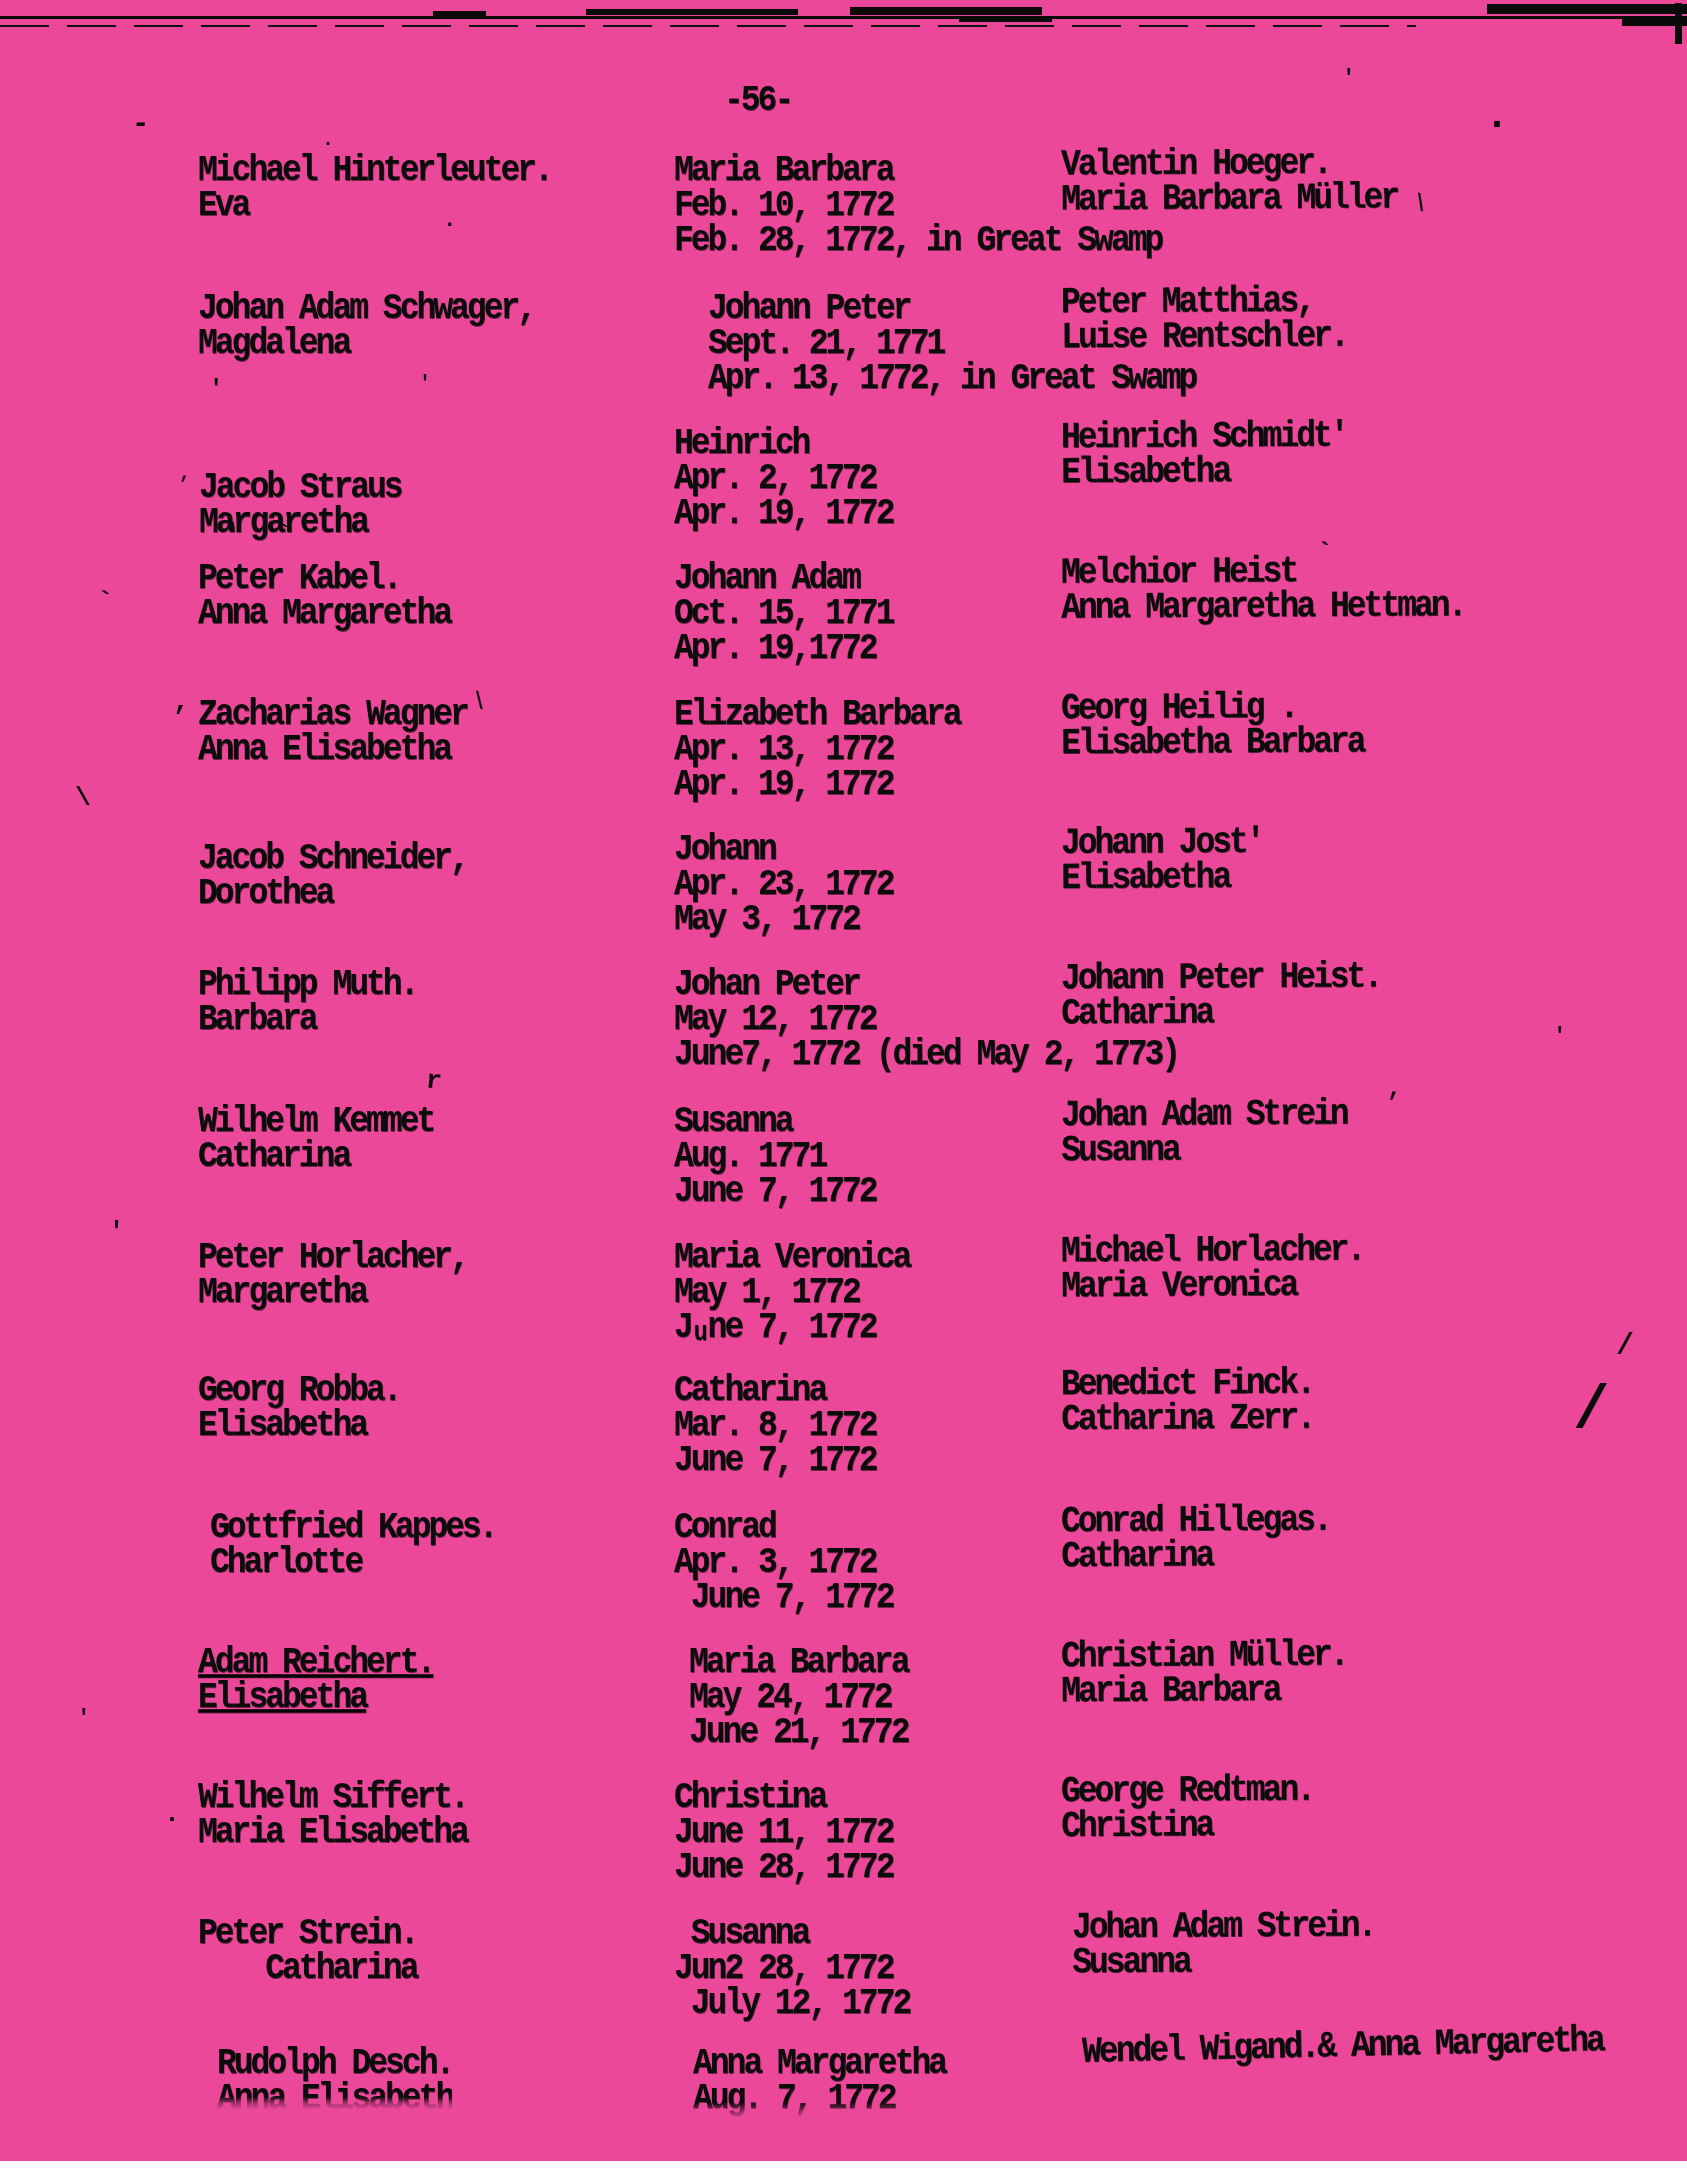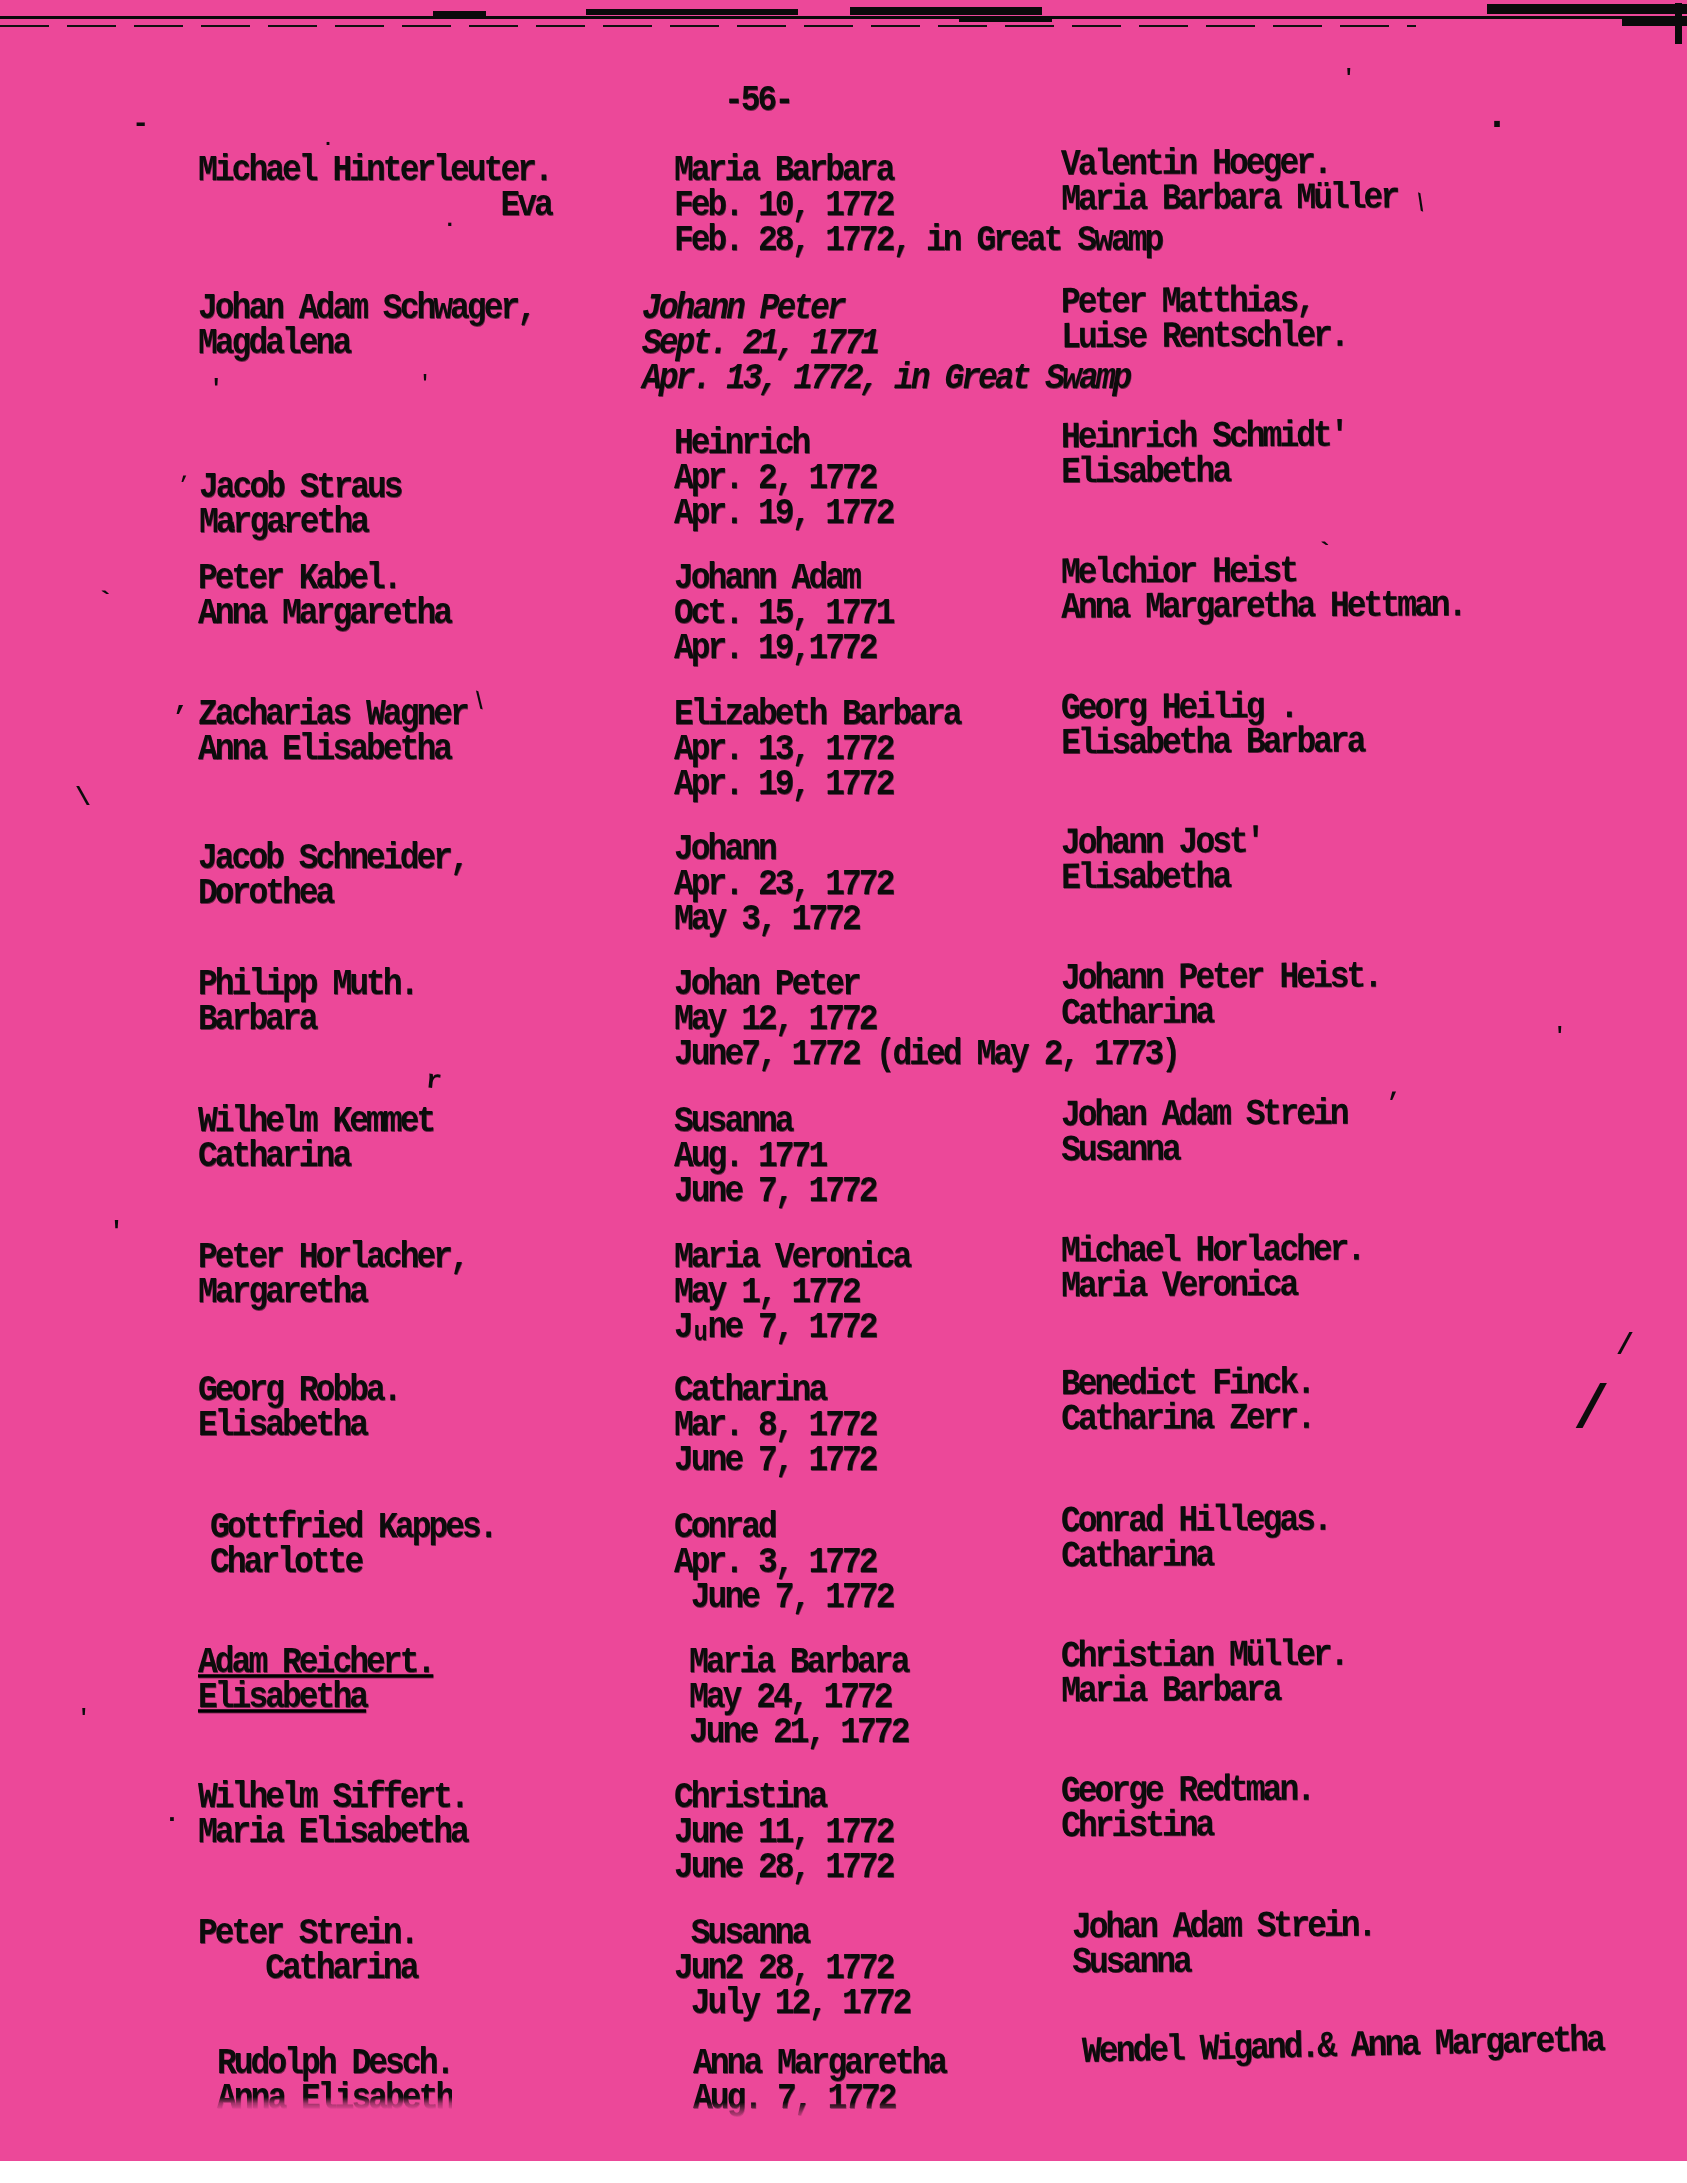--- a/index.html
+++ b/index.html
@@ -61,41 +61,41 @@
       <div class="edge" style="left: 586px; top: 8.6px; width: 212px; height: 6.6px;"></div>
       <div class="edge" style="left: 850px; top: 7.3px; width: 192px; height: 8px;"></div>
       <div class="edge" style="left: 1487px; top: 4px; width: 200px; height: 10px;"></div>
       <div class="edge" style="left: 959px; top: 19px; width: 93px; height: 3.3px;"></div>
       <div class="edge" style="left: 1622px; top: 18px; width: 65px; height: 8px;"></div>
       <div class="edge" style="left: 1675px; top: 2.6px; width: 6.6px; height: 41px;"></div>
     </div>
   <div class="txt pageno">-56-</div>
   <div id="entries">
   <div class="entry" style="top: 153px;">
-    <div class="col col1" style="left: 198px; transform: translateY(0px) rotate(0deg); text-align: right;">
+    <div class="col col1" style="left: 198px; transform: translateY(0px) rotate(0deg);">
           <div class="txt">Michael Hinterleuter.</div>
           <div class="txt">Eva</div>
         </div>
     <div class="col col2" style="left: 674px; transform: translateY(0px) rotate(0deg);">
           <div class="txt">Maria Barbara</div>
           <div class="txt">Feb. 10, 1772</div>
           <div class="txt">Feb. 28, 1772, in Great Swamp</div>
         </div>
     <div class="col col3" style="left: 1061px; transform: translateY(-6.6px) rotate(-0.35deg);">
           <div class="txt">Valentin Hoeger.</div>
           <div class="txt">Maria Barbara Müller</div>
         </div>
   </div>
 
   <div class="entry" style="top: 291px;">
     <div class="col col1" style="left: 198px; transform: translateY(0px) rotate(0deg);">
           <div class="txt">Johan Adam Schwager,</div>
           <div class="txt">Magdalena</div>
         </div>
-    <div class="col col2" style="left: 642px; transform: translateY(0px) rotate(0deg); font-style: italic;">
+    <div class="col col2" style="left: 708px; transform: translateY(0px) rotate(0deg);">
           <div class="txt">Johann Peter</div>
           <div class="txt">Sept. 21, 1771</div>
           <div class="txt">Apr. 13, 1772, in Great Swamp</div>
         </div>
     <div class="col col3" style="left: 1061px; transform: translateY(-6.6px) rotate(-0.35deg);">
           <div class="txt">Peter Matthias,</div>
           <div class="txt">Luise Rentschler.</div>
         </div>
   </div>
 

